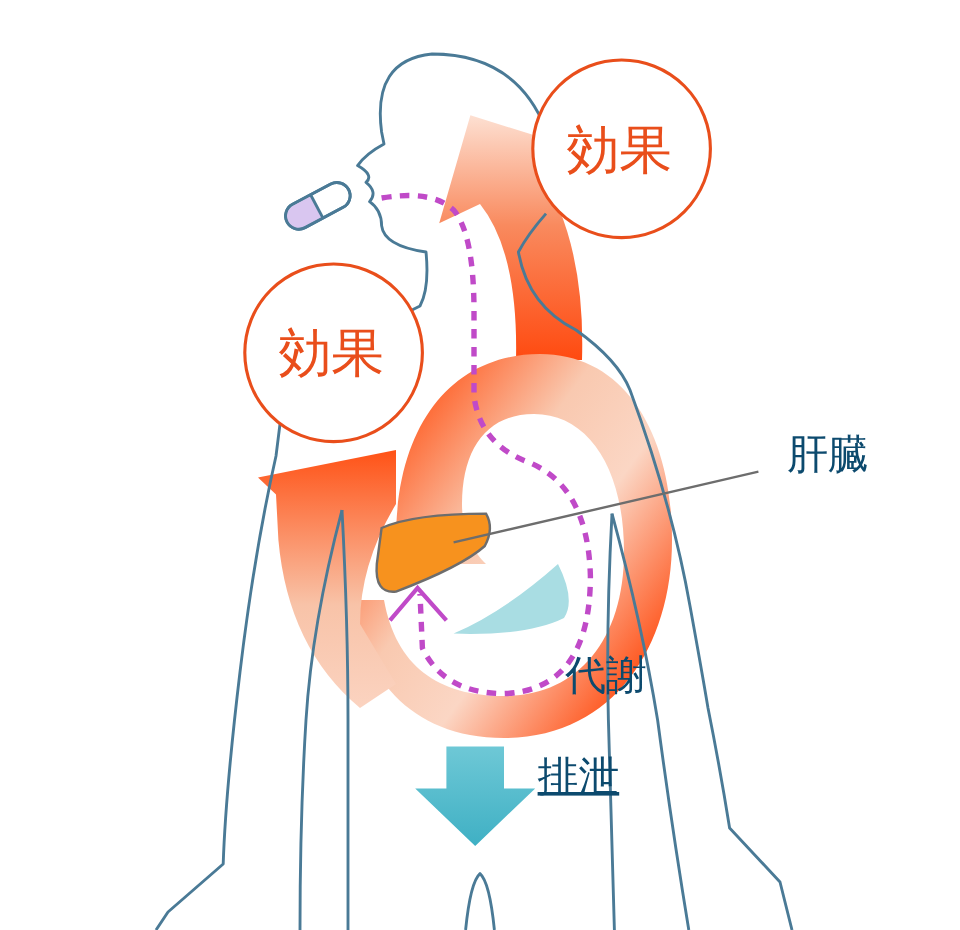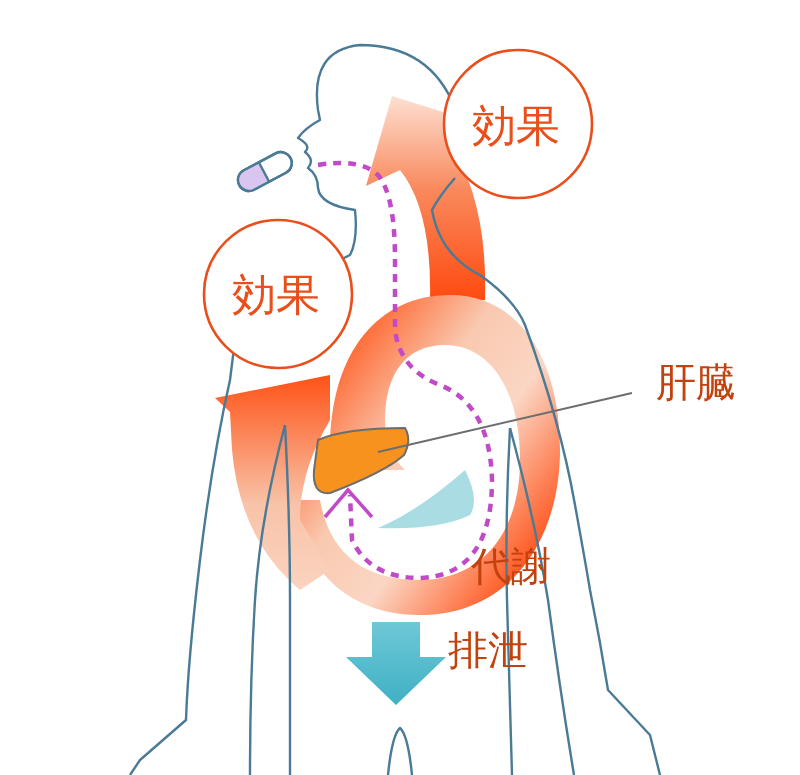--- a/index.html
+++ b/index.html
@@ -1,21 +1,21 @@
 <!DOCTYPE html>
 <html><head>
 <meta charset="utf-8">
 <style>
   html, body { margin: 0; padding: 0; background: #ffffff; }
   body { width: 800px; height: 775px; overflow: hidden; position: relative;
          font-family: "DejaVu Sans", sans-serif; }
   #stage { position: absolute; left: 0; top: 0; width: 800px; height: 551px; }
   .label { position: absolute; white-space: nowrap; line-height: 1; }
   .effect-text { color: #e94e1b; font-size: 44px; font-family: "DejaVu Sans", sans-serif; }
-  .organ-text { color: #c2410c; font-size: 40px; font-family: "DejaVu Sans", sans-serif; }
+  .organ-text { color: #0c4a6e; font-size: 34px; font-family: "DejaVu Sans", sans-serif; }
 </style>
 </head>
 <body>
 
 <div id="stage">
 <svg width="800" height="775" viewBox="0 0 800 775" xmlns="http://www.w3.org/2000/svg">
   <defs>
     <linearGradient id="gUp" x1="0" y1="1" x2="0" y2="0">
       <stop offset="0" stop-color="#ff4a10"></stop>
       <stop offset="0.55" stop-color="#f98a5e"></stop>
@@ -91,14 +91,14 @@
   <path d="M372 622 L420 622 L420 657 L446 657 L396 705 L346 657 L372 657 Z" fill="url(#gDown)"></path>
 
   <circle cx="518" cy="124" r="74" fill="#ffffff" stroke="#e94e1b" stroke-width="2.6"></circle>
   <circle cx="278" cy="294" r="74" fill="#ffffff" stroke="#e94e1b" stroke-width="2.6"></circle>
 </svg>
 
 <span class="label effect-text" style="left:472px; top:104px;">効果</span>
 <span class="label effect-text" style="left:232px; top:273px;">効果</span>
 <span class="label organ-text" style="left:656px; top:362px;">肝臓</span>
 <span class="label organ-text" style="left:471px; top:546px;">代謝</span>
-<span class="label organ-text" style="left:448px; top:630px;">排泄</span>
+<span class="label organ-text" style="left:448px; top:630px;text-decoration:underline;">排泄</span>
 </div>
 
 </body></html>

